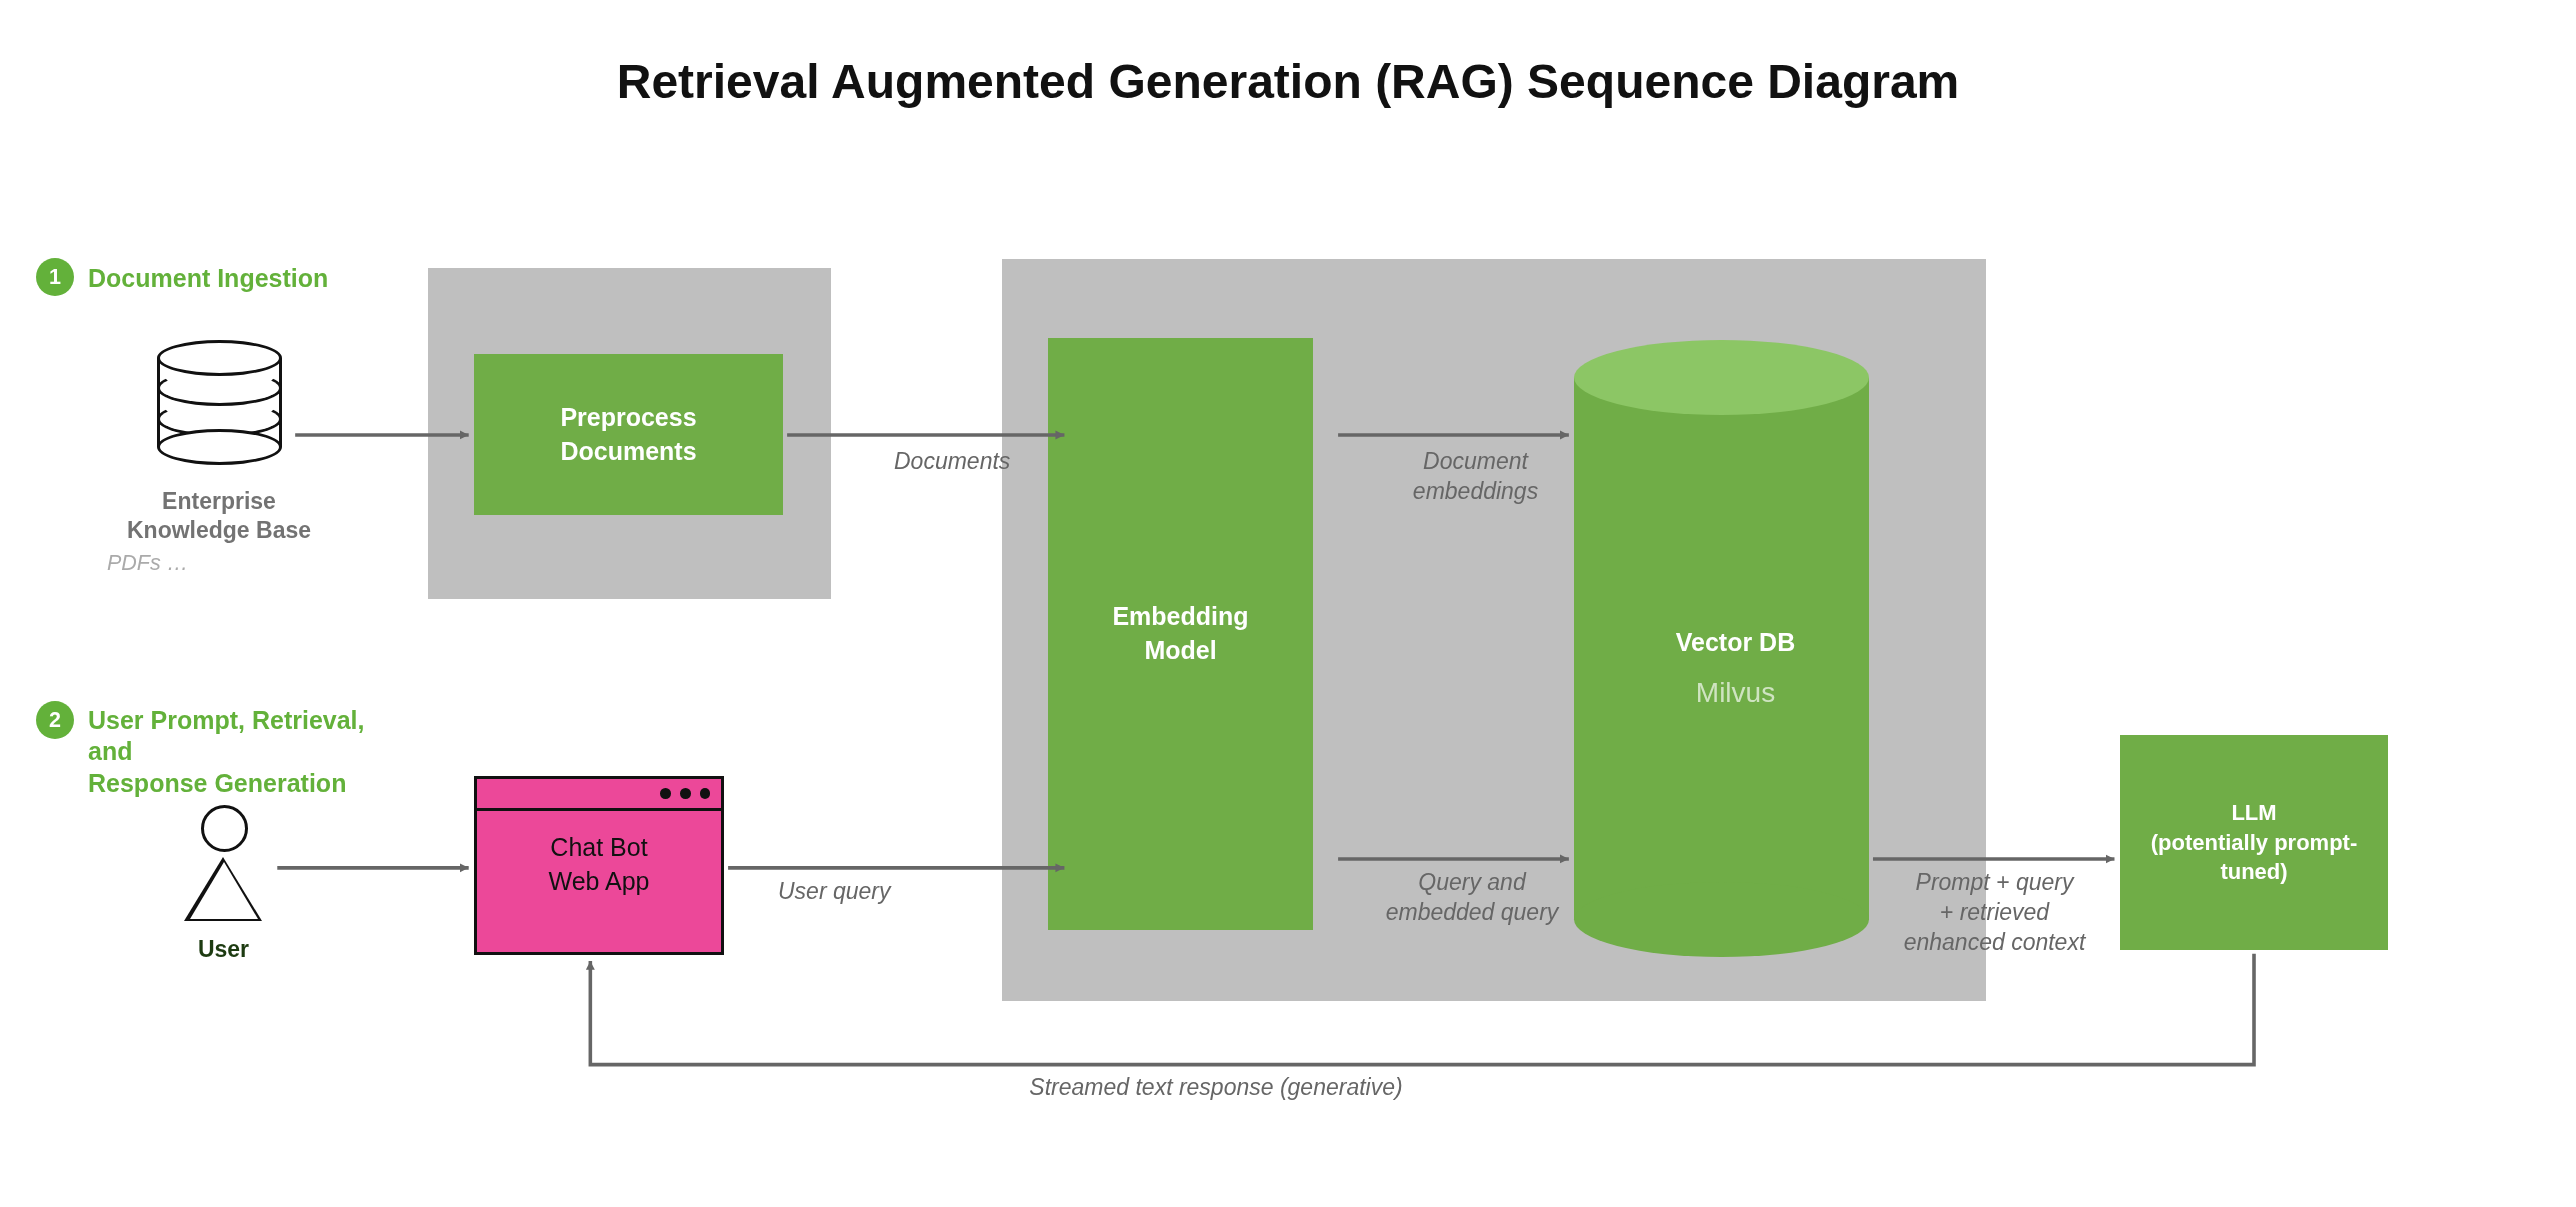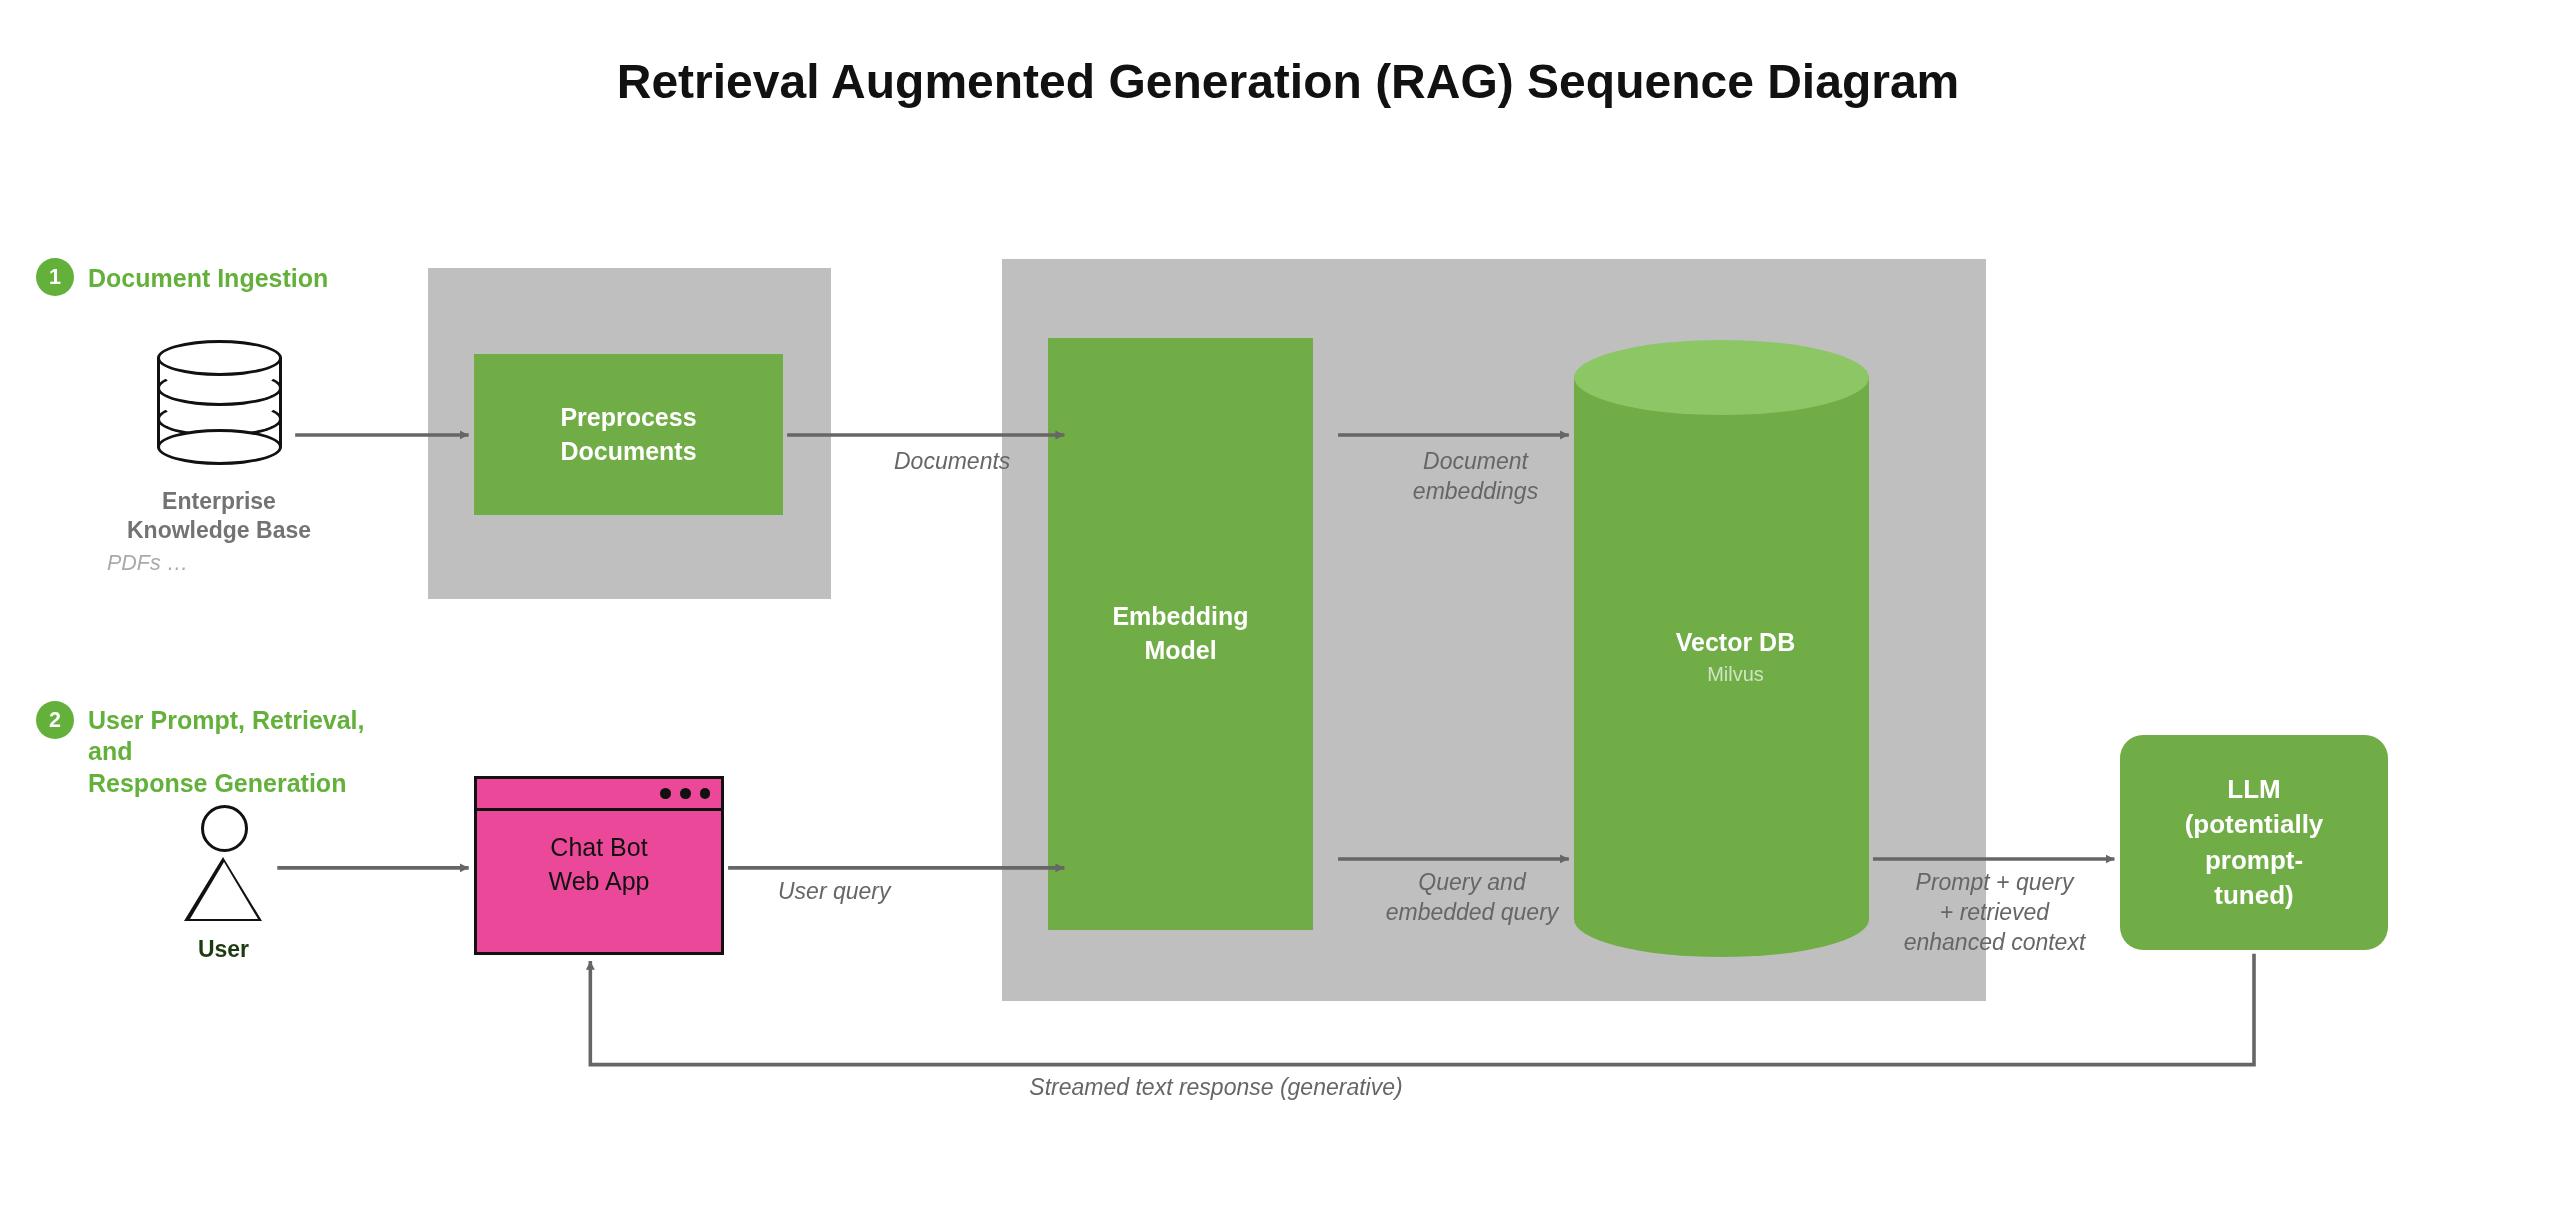--- a/index.html
+++ b/index.html
@@ -99,22 +99,22 @@
     text-align: center;
     color: #ffffff;
     font-size: 25px;
     font-weight: 600;
     line-height: 1.35;
   }
   .cyl-labels .sub {
     display: block;
     color: #ffffffaa;
     font-weight: 400;
-    font-size: 20px;
-    margin-top: 1px;
+    font-size: 28px;
+    margin-top: 14px;
   }
 
   
   .db-outline {
     position: absolute;
   }
   .db-outline .ring {
     position: absolute;
     width: 100%;
     border: 3.6px solid #111;
@@ -270,21 +270,21 @@
   <div class="cylinder-wrap" style="left:1574px; top:340px; width:295px; height:617px;">
     <div class="cyl-body" style="top:38px; height:542px;"></div>
     <div class="cyl-bottom" style="top:542px; height:75px;"></div>
     <div class="cyl-top" style="top:0; height:75px;"></div>
     <div class="cyl-labels" style="top:286px;padding-left:14px;">
       <span>Vector DB</span>
       <span class="sub">Milvus</span>
     </div>
   </div>
 
-  <div class="green-box" style="left:2120px; top:735px; width:268px; height:215px; font-size:26px; white-space:pre-line;border-radius:23px;">LLM
+  <div class="green-box" style="left:2120px; top:735px; width:268px; height:215px; font-size:22px; white-space:pre-line;">LLM
 (potentially prompt-
 tuned)</div>
 
   <div class="db-outline" style="left:157px; top:340px; width:125px; height:125px;">
     <div class="body" style="top:18px; height:89px;"></div>
     <div class="ring" style="top:0; height:36px;"></div>
     <div class="arc" style="top:30px; height:36px;"></div>
     <div class="arc" style="top:61px; height:36px;"></div>
     <div class="ring" style="top:89px; height:36px; border-top-color:#111;"></div>
   </div>

